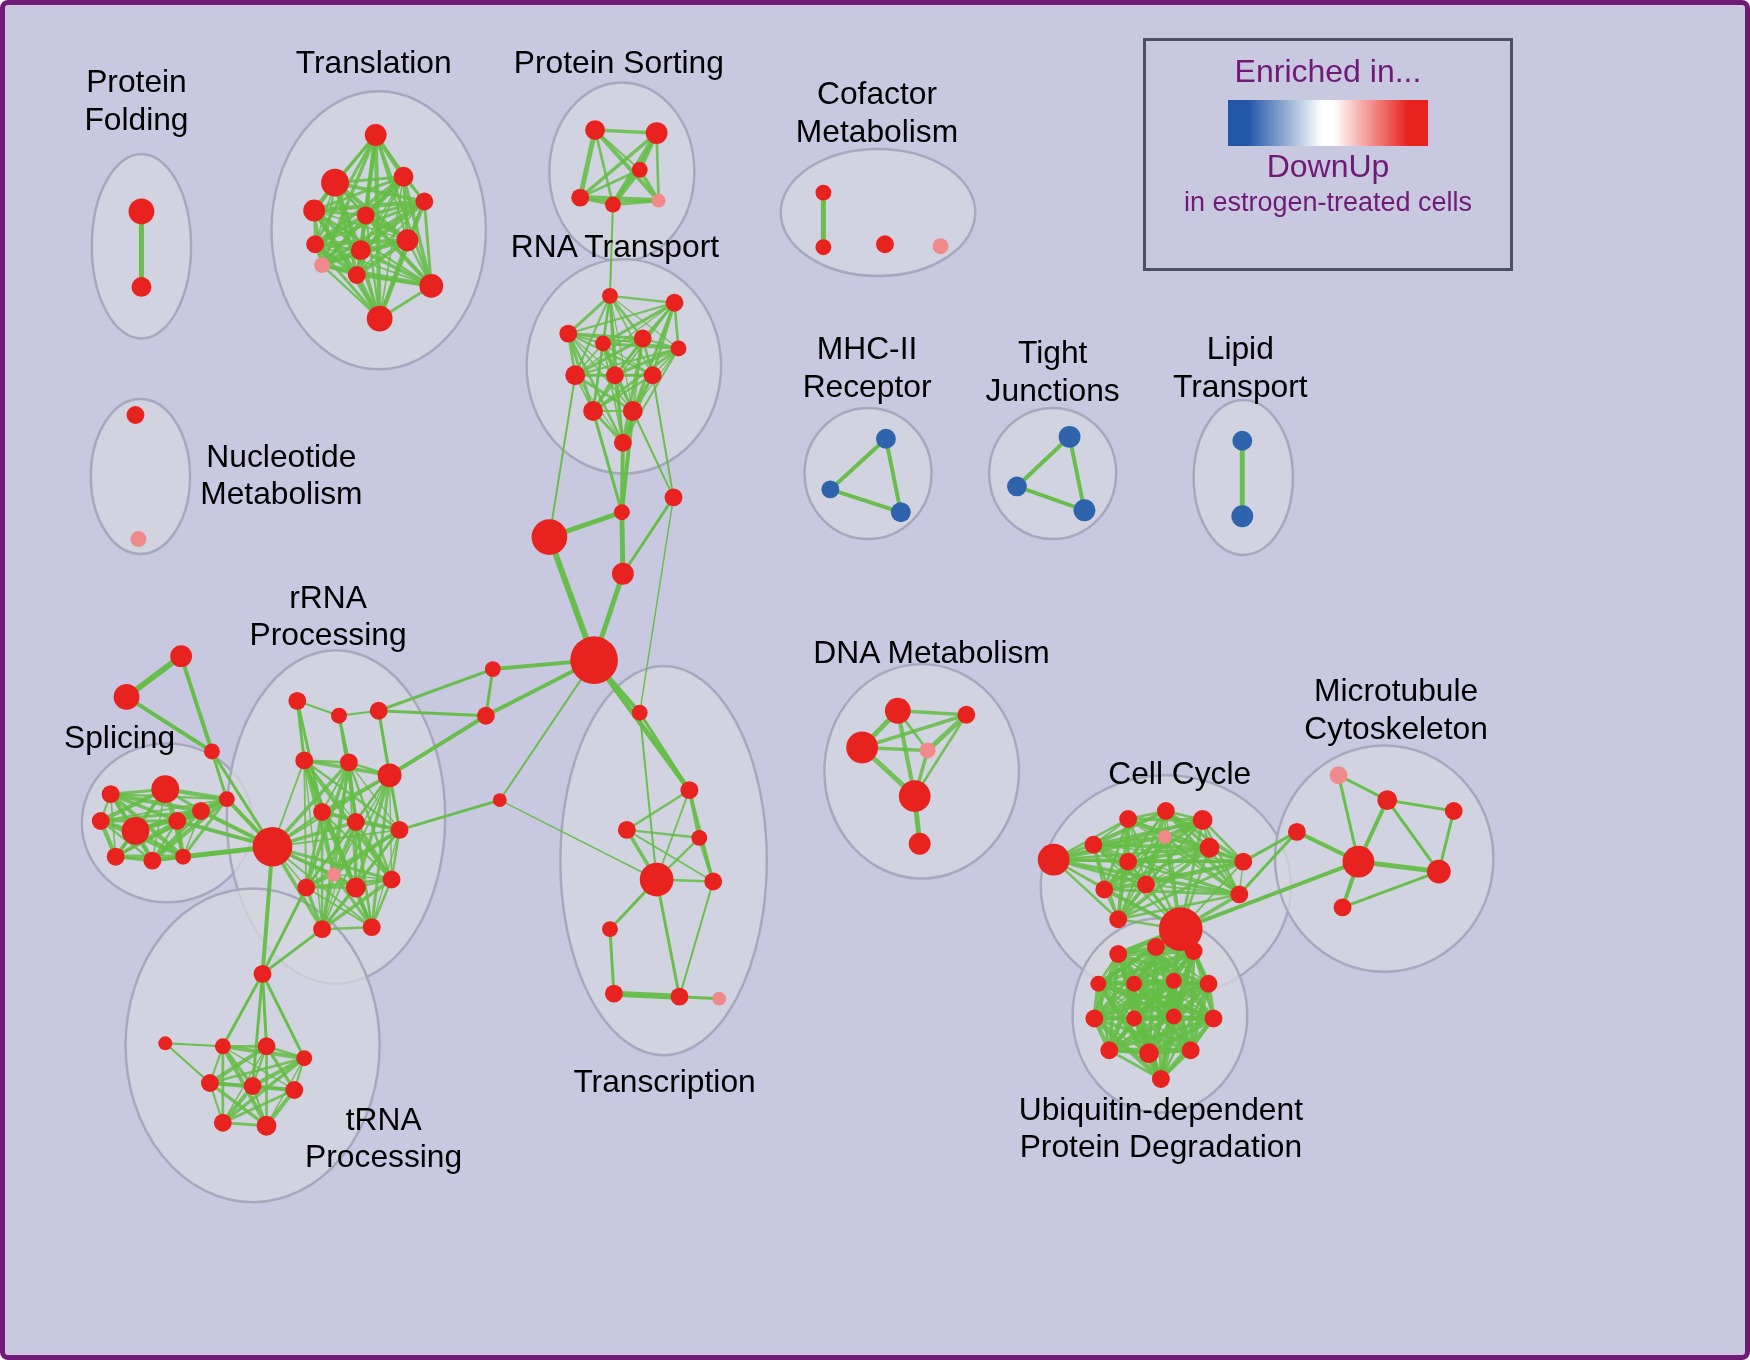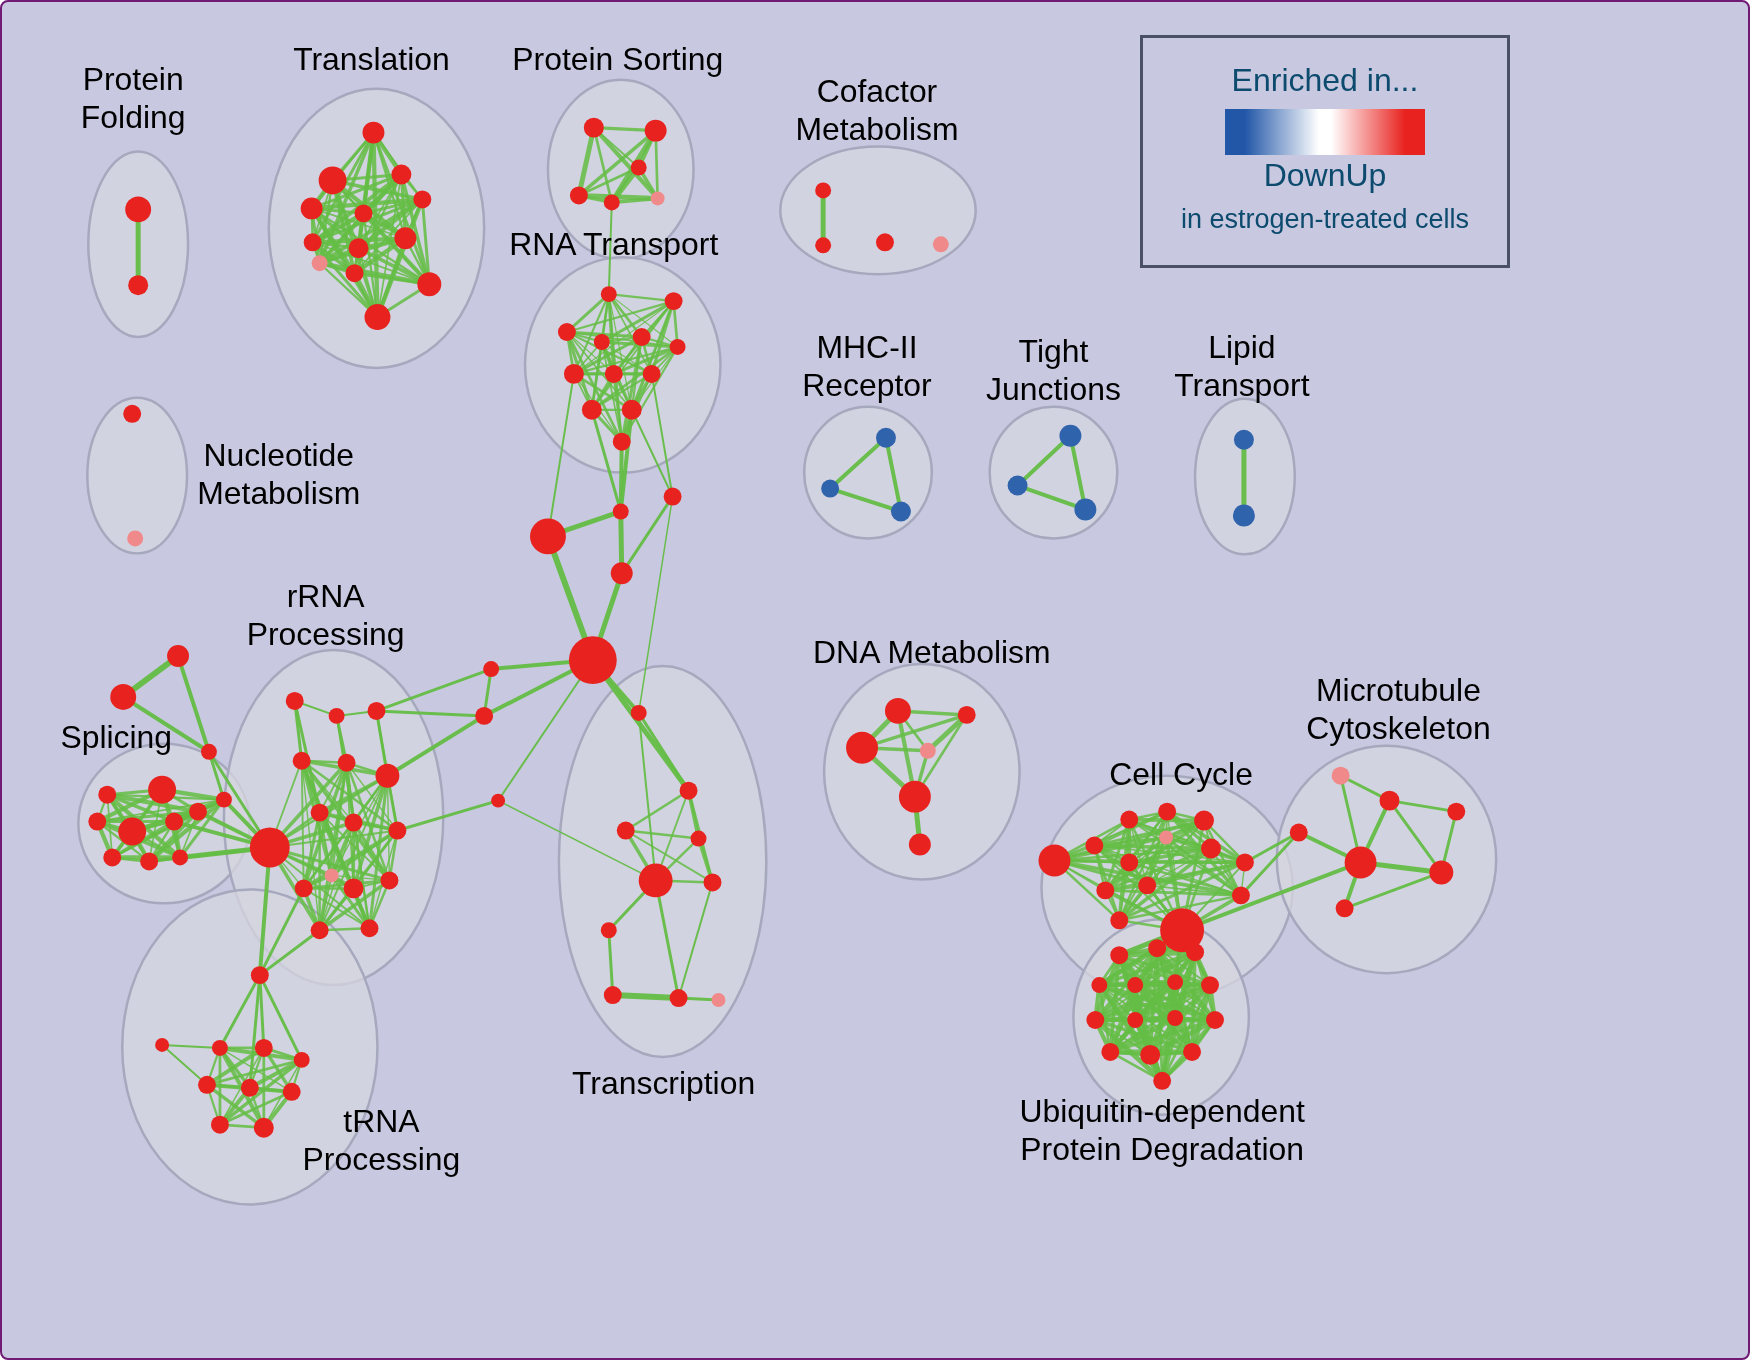--- a/index.html
+++ b/index.html
@@ -1,38 +1,38 @@
 <!DOCTYPE html>
 <html><head>
 <meta charset="utf-8">
 <style>
   html,body{margin:0;padding:0;background:#ffffff;}
   .figure{
     position:relative;
     width:1750px;height:1360px;
     background:#c8c9e0;
-    border:2px solid #701a75;
+    border:5px solid #701a75;
     border-radius:8px;
     box-sizing:border-box;
     overflow:hidden;
     font-family:"Liberation Sans",sans-serif;
   }
   #network-svg{position:absolute;left:0;top:0;width:100%;height:100%;}
   .legend{
     position:absolute;left:1138px;top:33px;width:370px;height:233px;
     border:3px solid #4a5066;
     box-sizing:border-box;
     display:flex;flex-direction:column;align-items:center;
-    padding-top:24px;
-    color:#0c4a6e;
+    padding-top:12px;
+    color:#701a75;
   }
   .legend-title{font-size:32px;}
   .legend-gradient{width:200px;height:46px;margin-top:10px;}
   .legend-ends{width:250px;display:flex;justify-content:center;font-size:32px;margin-top:2px;}
-  .legend-caption{font-size:27px;text-align:center;margin-top:8px;line-height:1.3;}
+  .legend-caption{font-size:27px;text-align:center;line-height:1.3;}
   text{font-family:"Liberation Sans",sans-serif;}
 </style>
 </head>
 <body>
 
 <div class="figure">
   <svg id="network-svg" viewBox="0 0 1750 1360">
       <ellipse cx="136" cy="243" rx="50" ry="93" fill="#d6d6e0" fill-opacity="0.75" stroke="#a6a8bd" stroke-width="2.5"></ellipse>
       <ellipse cx="375" cy="227" rx="108" ry="140" fill="#d6d6e0" fill-opacity="0.75" stroke="#a6a8bd" stroke-width="2.5"></ellipse>
       <ellipse cx="620" cy="168" rx="73" ry="90" fill="#d6d6e0" fill-opacity="0.75" stroke="#a6a8bd" stroke-width="2.5"></ellipse>

